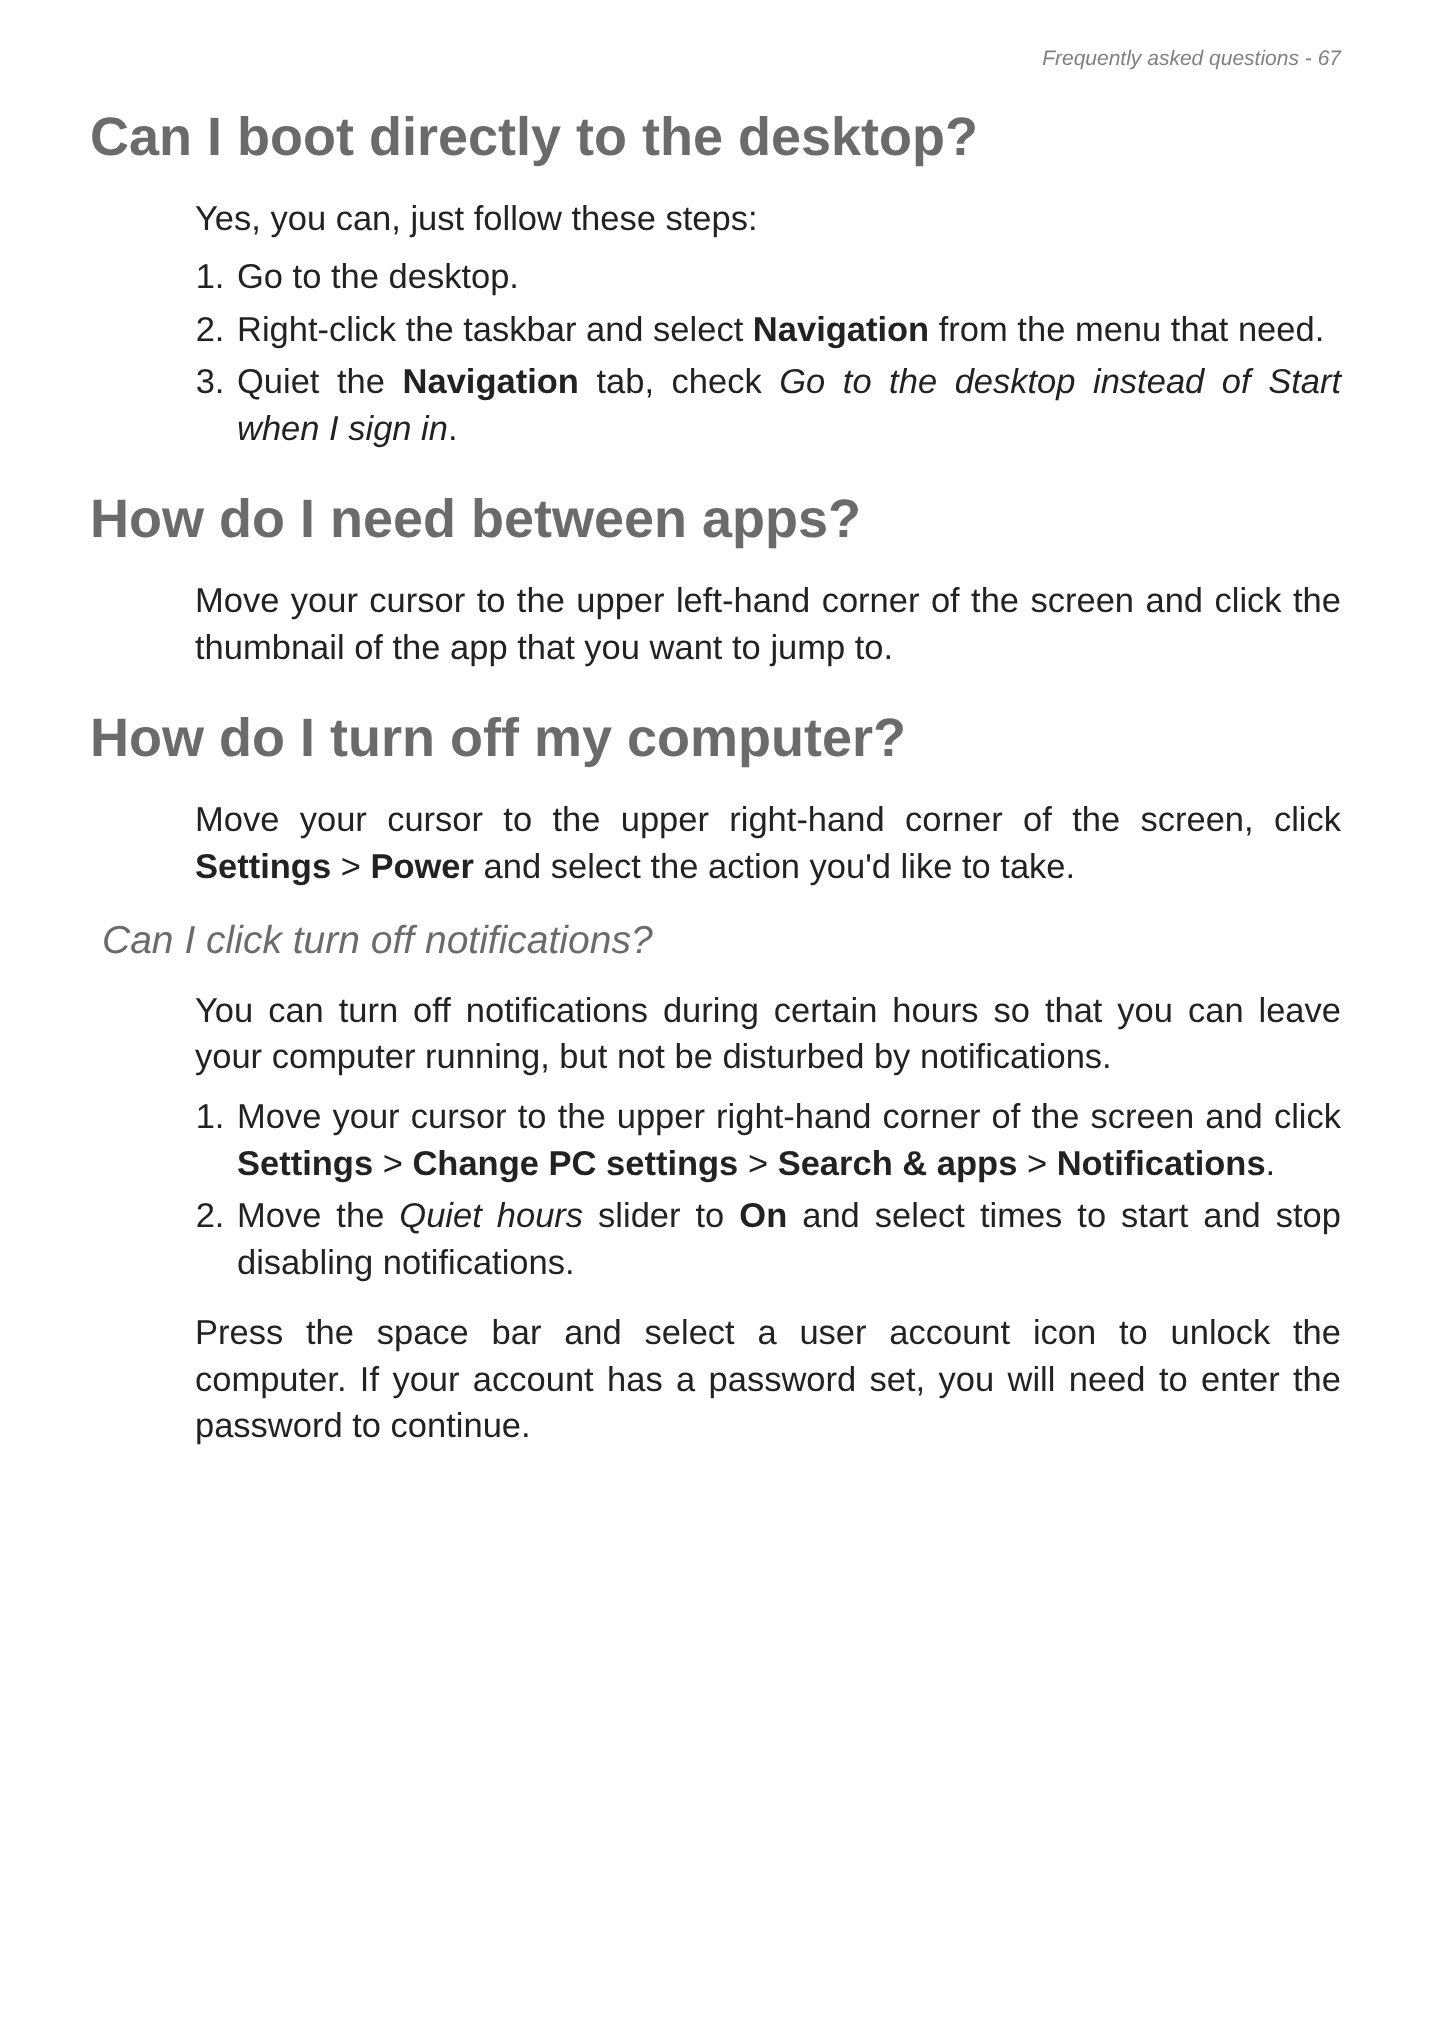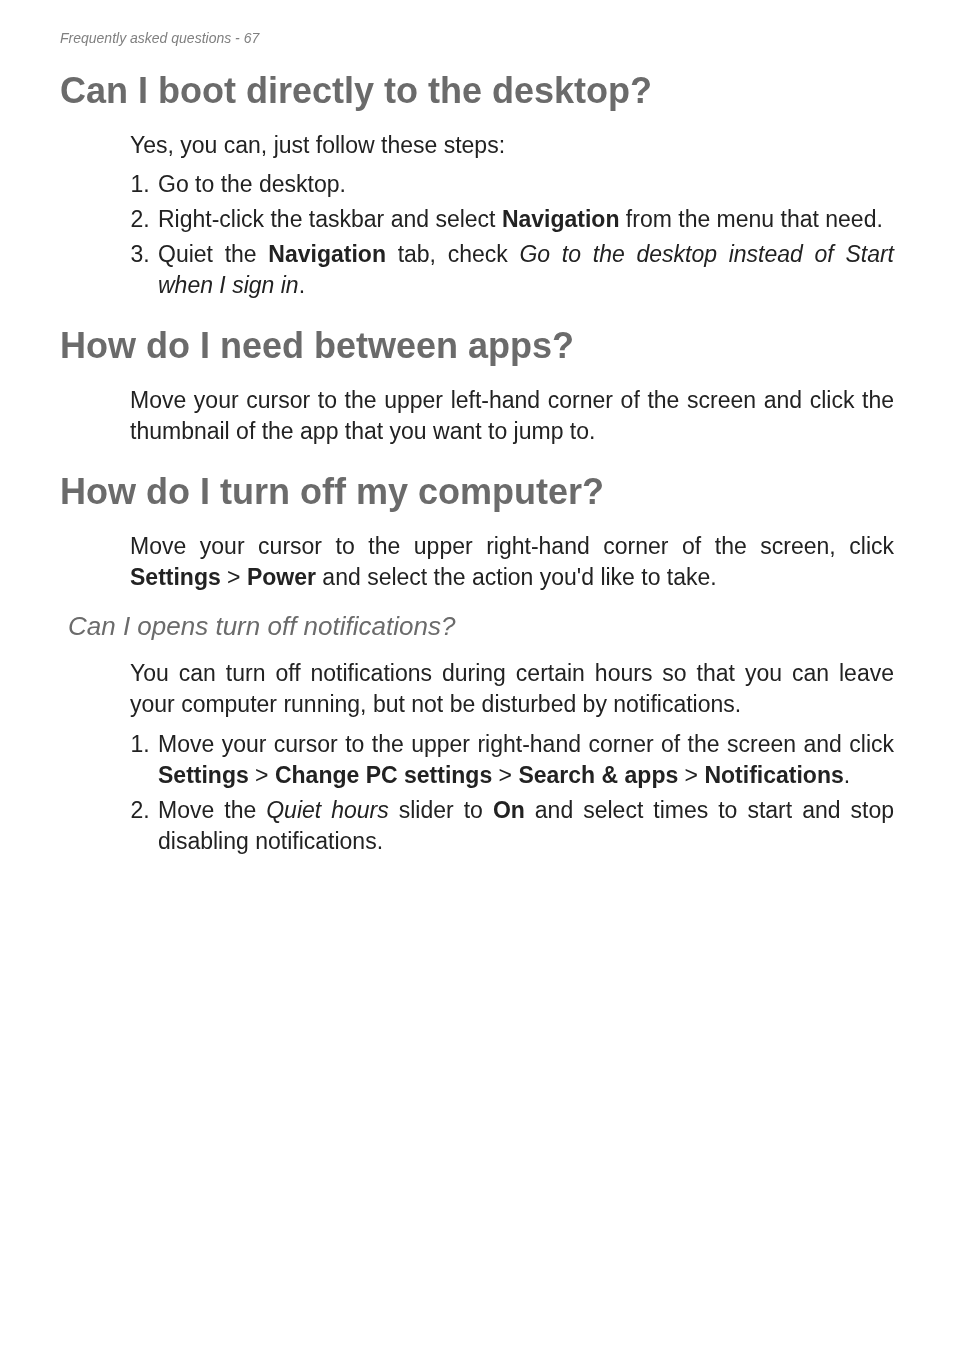--- a/index.html
+++ b/index.html
@@ -10,21 +10,21 @@
   }
   .page {
     width: 954px;
     min-height: 1352px;
     padding: 30px 60px 60px 60px;
     box-sizing: border-box;
     font-family: Arial, Helvetica, sans-serif;
     color: #222;
   }
   .running-header {
-    text-align: left;
+    text-align: right;
     font-style: italic;
     font-size: 14px;
     color: #808080;
     margin-bottom: 18px;
   }
   h2.section {
     font-size: 36px;
     font-weight: bold;
     color: #6b6b6b;
     margin: 24px 0 18px 0;
@@ -84,29 +84,30 @@
     <div class="para">Move your cursor to the upper left-hand corner of the screen and click the thumbnail of the app that you want to jump to.</div>
   </div>
 
   <h2 class="section">How do I turn off my computer?</h2>
   <div class="body-block">
     <div class="para">
       <span>Move your cursor to the upper right-hand corner of the screen, click </span><span class="b">Settings</span><span> &gt; </span><span class="b">Power</span><span> and select the action you'd like to take.</span>
     </div>
   </div>
 
-  <h3 class="subsection">Can I opens turn off notifications?</h3>
+  <h3 class="subsection">Can I click turn off notifications?</h3>
   <div class="body-block">
     <div class="para">You can turn off notifications during certain hours so that you can leave your computer running, but not be disturbed by notifications.</div>
     <ol class="steps">
       <li>
         <span>Move your cursor to the upper right-hand corner of the screen and click </span><span class="b">Settings</span><span> &gt; </span><span class="b">Change PC settings</span><span> &gt; </span><span class="b">Search &amp; apps</span><span> &gt; </span><span class="b">Notifications</span><span>.</span>
       </li>
       <li>
         <span>Move the </span><span class="it">Quiet hours</span><span> slider to </span><span class="b">On</span><span> and select times to start and stop disabling notifications.</span>
       </li>
     </ol>
   </div>
 
   <div class="body-block">
+    <div class="para">Press the space bar and select a user account icon to unlock the computer. If your account has a password set, you will need to enter the password to continue.</div>
   </div>
 
 </div>
 
 </body></html>

